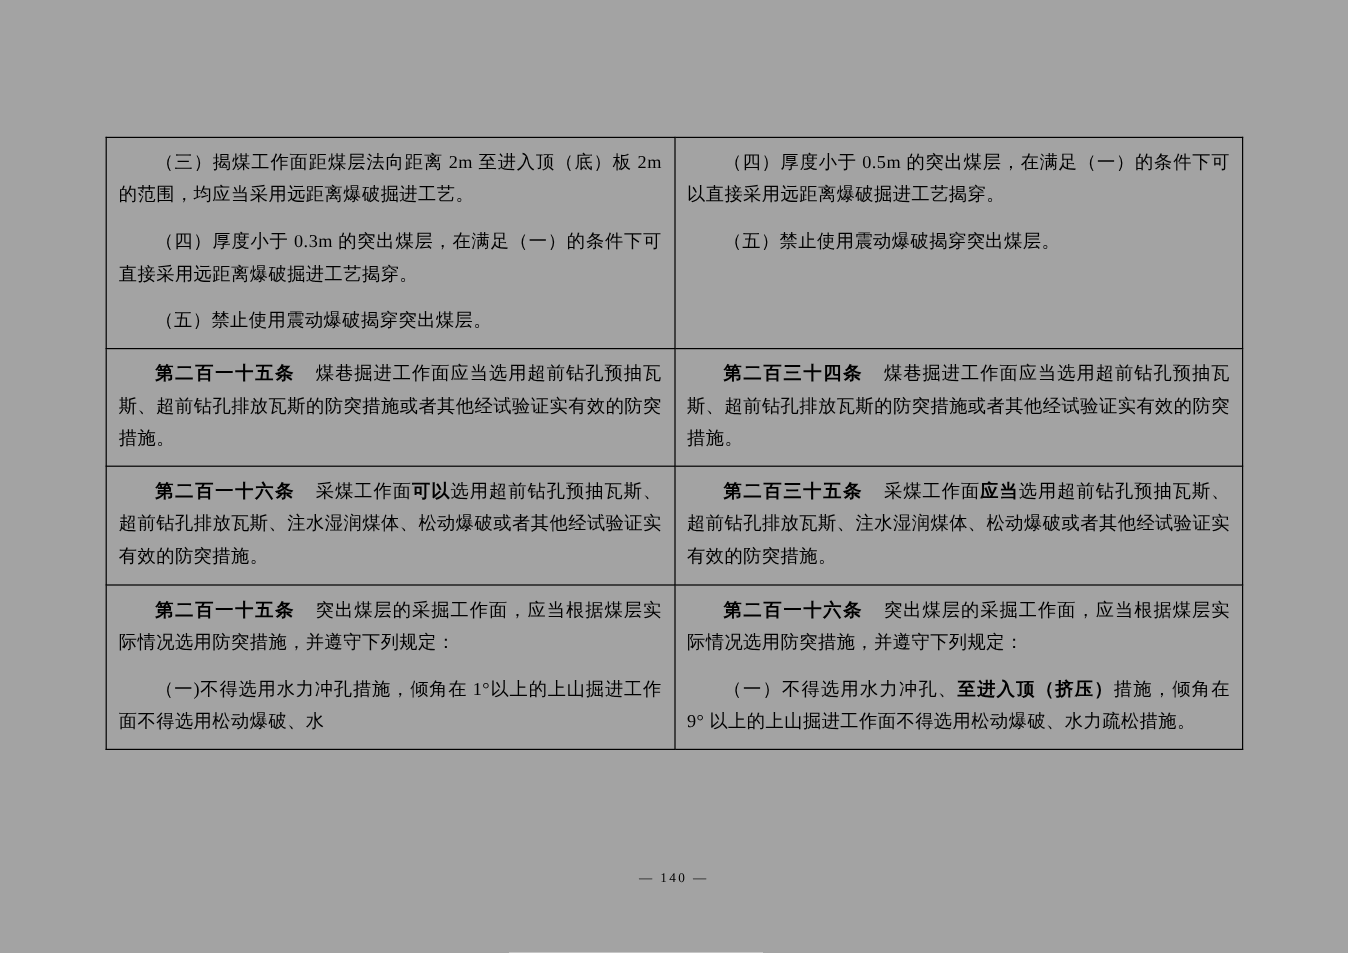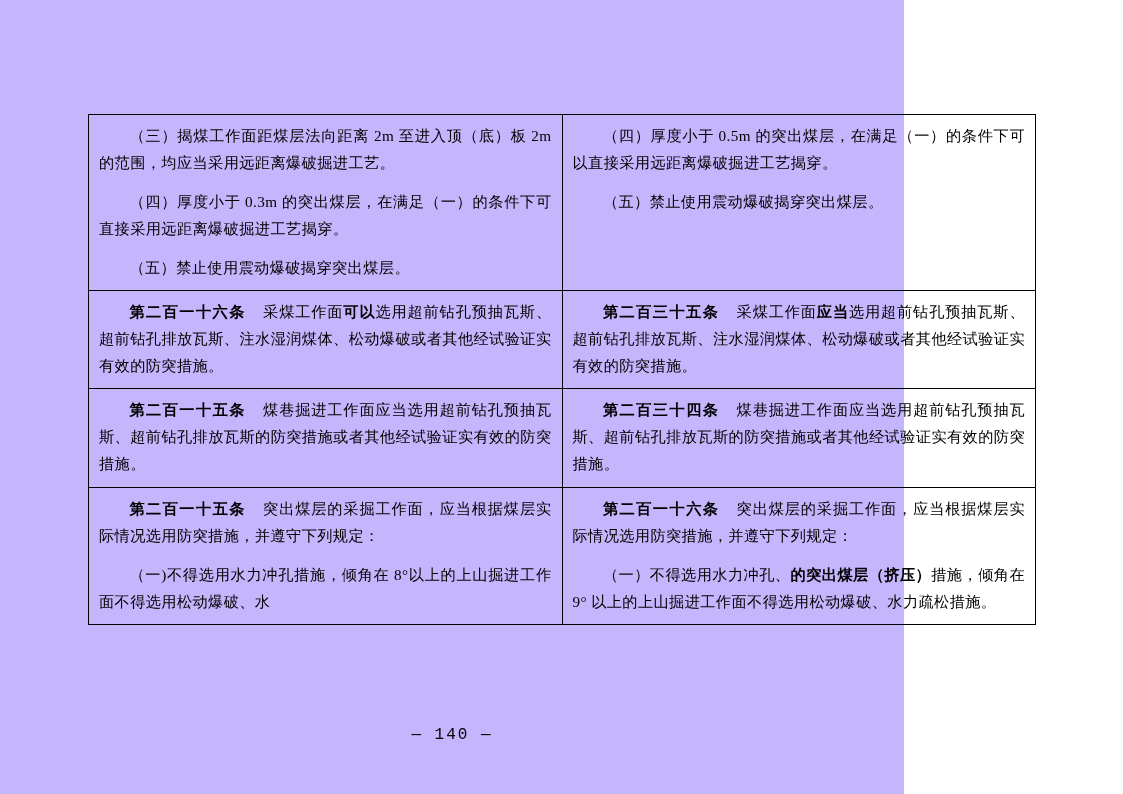--- a/index.html
+++ b/index.html
@@ -2,23 +2,23 @@
 <html><head>
 <meta charset="utf-8">
 <style>
   html, body {
     margin: 0;
     padding: 0;
     background: #ffffff;
   }
   .page {
     position: relative;
-    width: 904px;
+    width: 1123px;
     height: 794px;
-    background: #c4b5fd;
+    background: #a3a3a3;
     font-family: "Liberation Serif", "DejaVu Serif", serif;
     color: #000000;
     box-sizing: border-box;
   }
   .doc-table {
     position: absolute;
     left: 88px;
     top: 114px;
     width: 948px;
     border-collapse: collapse;
@@ -48,23 +48,23 @@
   .bold {
     font-weight: bold;
   }
   .gap { display: inline-block; width: 1.1em; }
   .page-number {
     position: absolute;
     left: 0;
     right: 0;
     top: 726px;
     text-align: center;
-    font-size: 16px;
+    font-size: 11px;
     letter-spacing: 2px;
-    font-family: Liberation Mono, monospace;
+    font-family: Liberation Serif, serif;
   }
 </style>
 </head>
 <body>
 
 <div class="page">
 
   <table class="doc-table">
     <tbody>
       <tr>
@@ -74,44 +74,44 @@
           <p class="para">（五）禁止使用震动爆破揭穿突出煤层。</p>
         </td>
         <td class="col-right">
           <p class="para">（四）厚度小于 0.5m 的突出煤层，在满足（一）的条件下可以直接采用远距离爆破掘进工艺揭穿。</p>
           <p class="para">（五）禁止使用震动爆破揭穿突出煤层。</p>
         </td>
       </tr>
 
       <tr>
         <td class="col-left">
+          <p class="para"><span class="art-title">第二百一十五条</span><span class="gap"></span><span>煤巷掘进工作面应当选用超前钻孔预抽瓦斯、超前钻孔排放瓦斯的防突措施或者其他经试验证实有效的防突措施。</span></p>
+        </td>
+        <td class="col-right">
+          <p class="para"><span class="art-title">第二百三十四条</span><span class="gap"></span><span>煤巷掘进工作面应当选用超前钻孔预抽瓦斯、超前钻孔排放瓦斯的防突措施或者其他经试验证实有效的防突措施。</span></p>
+        </td>
+      </tr>
+
+      <tr>
+        <td class="col-left">
           <p class="para"><span class="art-title">第二百一十六条</span><span class="gap"></span><span>采煤工作面</span><span class="bold">可以</span><span>选用超前钻孔预抽瓦斯、超前钻孔排放瓦斯、注水湿润煤体、松动爆破或者其他经试验证实有效的防突措施。</span></p>
         </td>
         <td class="col-right">
           <p class="para"><span class="art-title">第二百三十五条</span><span class="gap"></span><span>采煤工作面</span><span class="bold">应当</span><span>选用超前钻孔预抽瓦斯、超前钻孔排放瓦斯、注水湿润煤体、松动爆破或者其他经试验证实有效的防突措施。</span></p>
         </td>
       </tr>
 
       <tr>
         <td class="col-left">
-          <p class="para"><span class="art-title">第二百一十五条</span><span class="gap"></span><span>煤巷掘进工作面应当选用超前钻孔预抽瓦斯、超前钻孔排放瓦斯的防突措施或者其他经试验证实有效的防突措施。</span></p>
-        </td>
-        <td class="col-right">
-          <p class="para"><span class="art-title">第二百三十四条</span><span class="gap"></span><span>煤巷掘进工作面应当选用超前钻孔预抽瓦斯、超前钻孔排放瓦斯的防突措施或者其他经试验证实有效的防突措施。</span></p>
-        </td>
-      </tr>
-
-      <tr>
-        <td class="col-left">
           <p class="para"><span class="art-title">第二百一十五条</span><span class="gap"></span><span>突出煤层的采掘工作面，应当根据煤层实际情况选用防突措施，并遵守下列规定：</span></p>
-          <p class="para">（一)不得选用水力冲孔措施，倾角在 8°以上的上山掘进工作面不得选用松动爆破、水</p>
+          <p class="para">（一)不得选用水力冲孔措施，倾角在 1°以上的上山掘进工作面不得选用松动爆破、水</p>
         </td>
         <td class="col-right">
           <p class="para"><span class="art-title">第二百一十六条</span><span class="gap"></span><span>突出煤层的采掘工作面，应当根据煤层实际情况选用防突措施，并遵守下列规定：</span></p>
-          <p class="para"><span>（一）不得选用水力冲孔、</span><span class="bold">的突出煤层（挤压）</span><span>措施，倾角在 9° 以上的上山掘进工作面不得选用松动爆破、水力疏松措施。</span></p>
+          <p class="para"><span>（一）不得选用水力冲孔、</span><span class="bold">至进入顶（挤压）</span><span>措施，倾角在 9° 以上的上山掘进工作面不得选用松动爆破、水力疏松措施。</span></p>
         </td>
       </tr>
     </tbody>
   </table>
 
   <div class="page-number">— 140 —</div>
 
 </div>
 
 </body></html>

